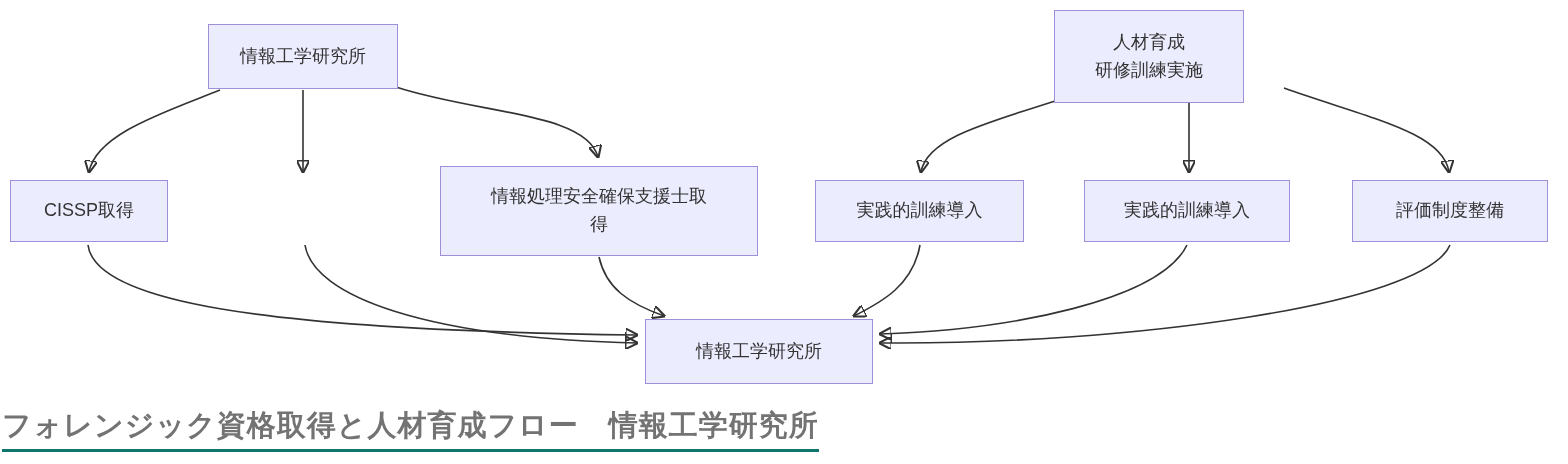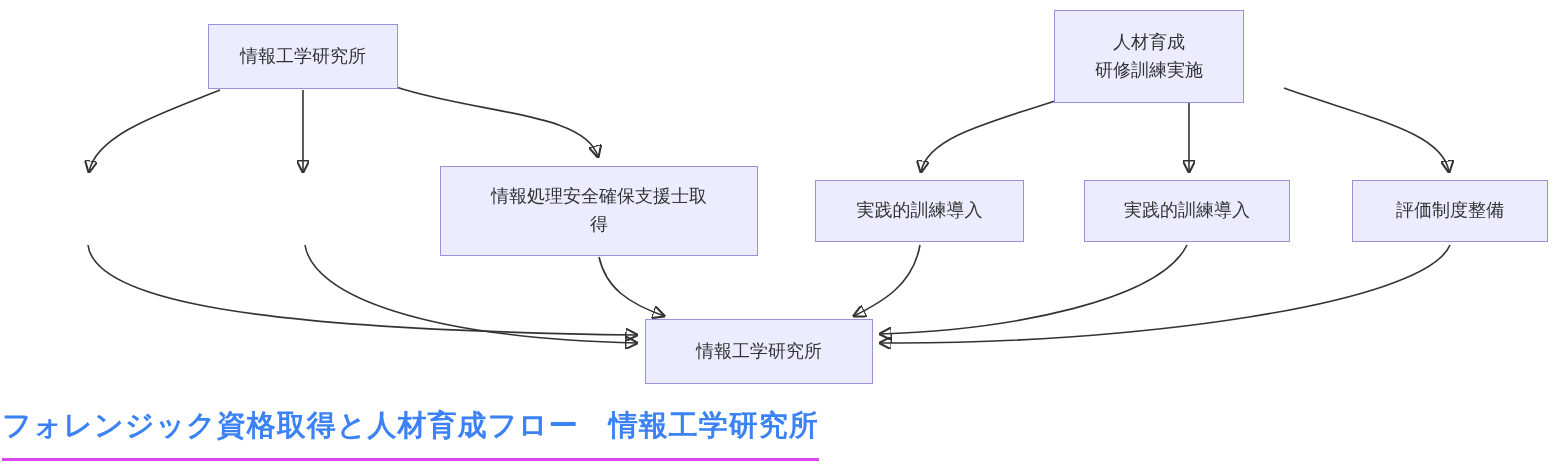--- a/index.html
+++ b/index.html
@@ -42,27 +42,27 @@
     color: #333333;
     font-size: 18px;
     line-height: 1.55;
     white-space: pre-line;
     padding: 0 8px;
   }
   .diagram-title {
     position: absolute;
     left: 2px;
     top: 406px;
-    color: #3b82f6;
+    color: #737373;
     font-size: 29px;
     font-weight: 700;
     line-height: 1.32;
     letter-spacing: 1px;
-    border-bottom: 3px solid #d946ef;
-    padding-bottom: 14px;
+    border-bottom: 3px solid #0f766e;
+    padding-bottom: 5px;
     white-space: nowrap;
   }
 </style>
 </head>
 <body>
 
 <div class="canvas">
 
   <svg class="edges" viewBox="0 0 1568 464" xmlns="http://www.w3.org/2000/svg">
     <defs>
@@ -81,20 +81,23 @@
     <path d="M 599,257 C 606,288 628,303 664,316" marker-end="url(#arw)"></path>
     <path d="M 920,245 C 913,285 882,302 854,316" marker-end="url(#arw)"></path>
     <path d="M 1187,245 C 1160,300 1012,330 880,334" marker-end="url(#arw)"></path>
     <path d="M 1450,245 C 1425,305 1125,345 880,343" marker-end="url(#arw)"></path>
   </svg>
 
   <div class="node" style="left:208px; top:24px; width:190px; height:65px">
     <span class="label">情報工学研究所</span>
   </div>
 
+  <div class="node" style="left:10px; top:180px; width:158px; height:62px">
+    <span class="label">CISSP取得</span>
+  </div>
 
 
   <div class="node" style="left:440px; top:166px; width:318px; height:90px">
     <span class="label">情報処理安全確保支援士取
 得</span>
   </div>
 
   <div class="node" style="left:1054px; top:10px; width:190px; height:93px">
     <span class="label">人材育成
 研修訓練実施</span>

